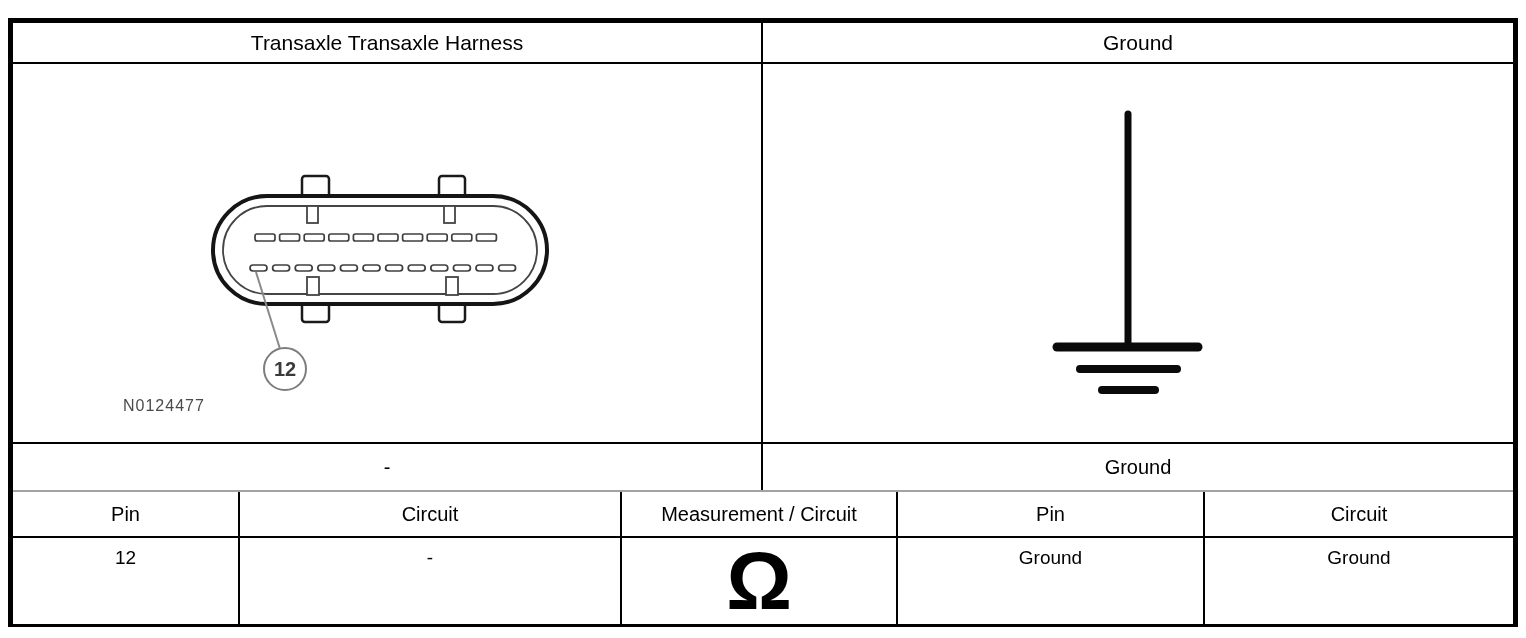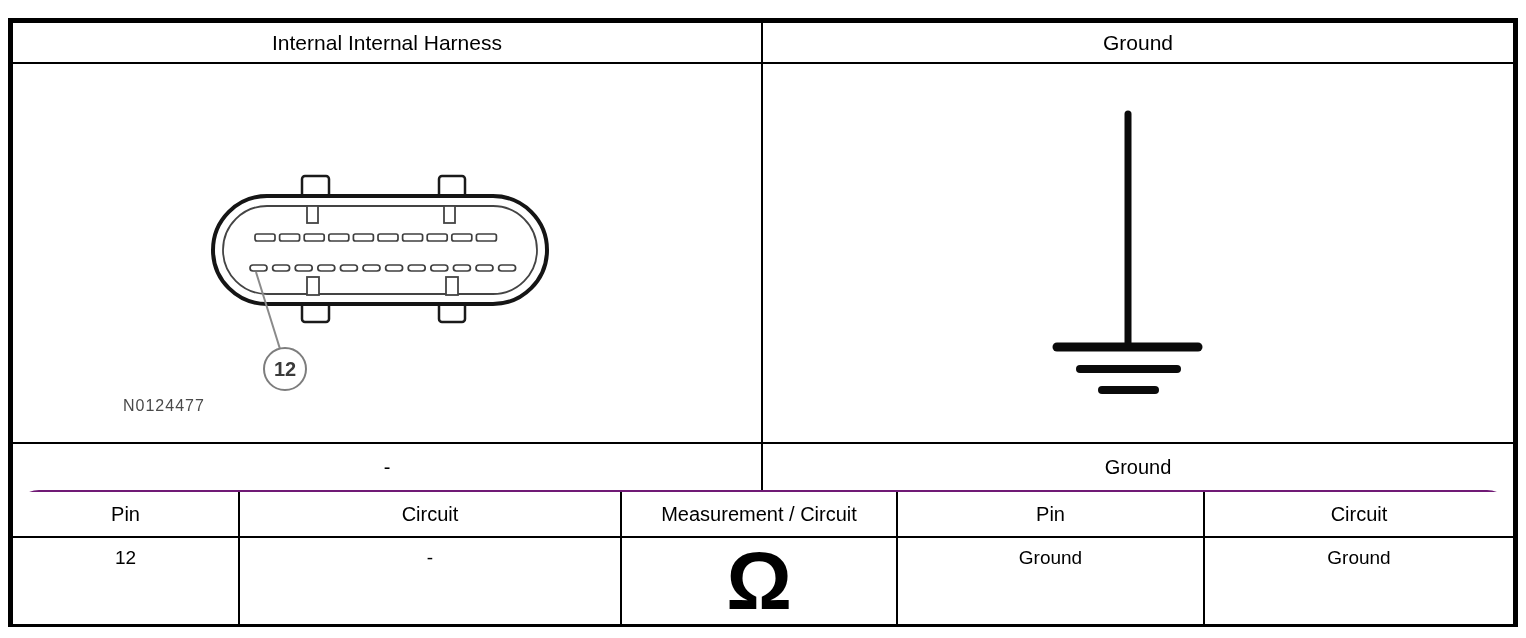--- a/index.html
+++ b/index.html
@@ -24,22 +24,22 @@
   .col-l { border-right: 2px solid #000; }
   .row-title { border-bottom: 2px solid #000; display: flex; align-items: center; justify-content: center; font-size: 21px; }
   .row-img   { border-bottom: 2px solid #000; position: relative; overflow: hidden; }
   .row-sub   { display: flex; align-items: center; justify-content: center; font-size: 20px; }
   .row-img svg { display: block; width: 100%; height: 100%; }
   
   .bottom-grid {
     display: grid;
     grid-template-columns: 227px 382px 276px 307px 1fr;
     grid-template-rows: 46px 1fr;
-    border-top: 2px solid #701a75;
-    width: 100%; height: 132px; border-radius: 26px;
+    border-top: 2px solid #a3a3a3;
+    width: 100%; height: 132px;
   }
   .th {
     border-bottom: 2px solid #000;
     display: flex; align-items: center; justify-content: center;
     font-size: 20px;
   }
   .td {
     display: flex; align-items: flex-start; justify-content: center;
     padding-top: 9px; font-size: 19px;
   }
@@ -49,21 +49,21 @@
   }
   .vline { border-right: 2px solid #000; }
 </style>
 </head>
 <body>
 
 <div class="frame">
 
   <div class="top-grid">
 
-    <div class="cell col-l row-title">Internal Internal Harness</div>
+    <div class="cell col-l row-title">Transaxle Transaxle Harness</div>
     <div class="cell row-title">Ground</div>
 
     <div class="cell col-l row-img">
       <svg viewBox="0 0 748 378" preserveAspectRatio="xMidYMid meet">
 
         <g fill="#ffffff" stroke="#1a1a1a" stroke-width="2.5">
           <rect x="289" y="112" width="27" height="22" rx="3"></rect>
           <rect x="426" y="112" width="26" height="22" rx="3"></rect>
           <rect x="289" y="238" width="27" height="20" rx="3"></rect>
           <rect x="426" y="238" width="26" height="20" rx="3"></rect>

